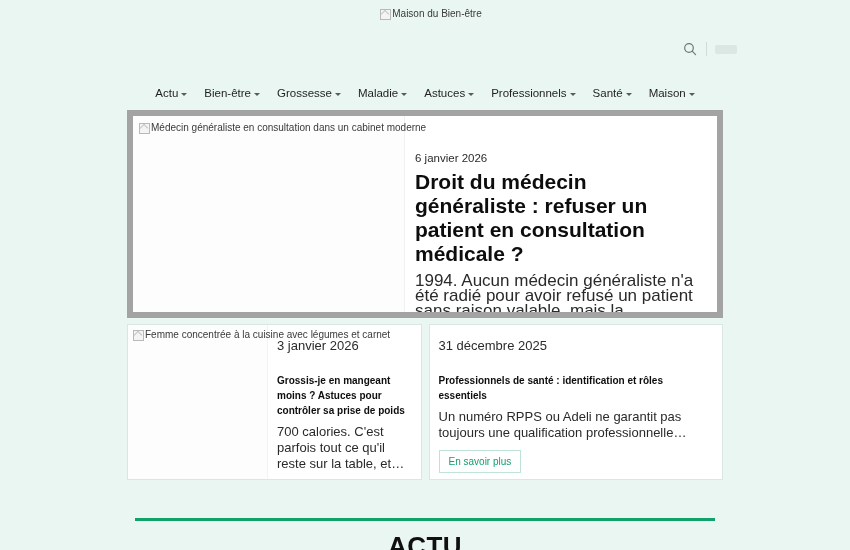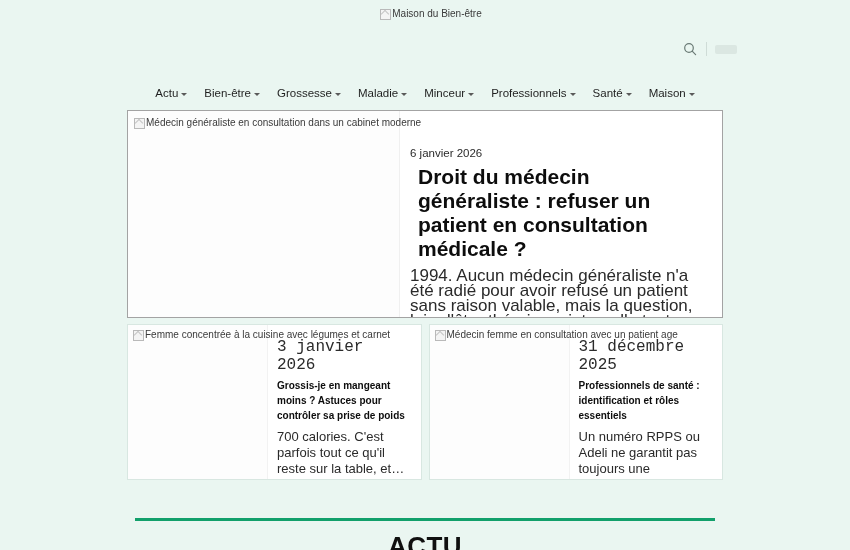--- a/index.html
+++ b/index.html
@@ -112,21 +112,21 @@
 
   
   .content {
     width: 596px;
     margin: 0 auto;
     padding-top: 0px;
   }
   .hero-card {
     display: flex;
     background: #ffffff;
-    border: 1px solid #a3a3a3;
+    border: 6px solid #a3a3a3;
     height: 208px;
     overflow: hidden;
   }
   .hero-thumb {
     width: 272px;
     flex: 0 0 272px;
     background: #fdfdfd;
     padding: 6px 6px;
     font-size: 10px;
     color: #3a3a3a;
@@ -139,21 +139,21 @@
   .meta-date {
     font-size: 11.5px;
     color: #2b2b2b;
     margin-bottom: 6px;
   }
   .hero-title {
     font-size: 21px;
     line-height: 24px;
     font-weight: bold;
     color: #0d0d0d;
-    margin: 0 0 7px 8px;
+    margin: 0 0 7px 0;
   }
   .hero-excerpt {
     font-size: 17px;
     line-height: 15px;
     color: #2a2a2a;
     margin: 0 0 13px 0;
   }
   .btn-more {
     display: inline-block;
     font-size: 11px;
@@ -186,24 +186,23 @@
     font-size: 9.5px;
     line-height: 12px;
     color: #3a3a3a;
     border-right: 1px solid #f2f2f2;
   }
   .small-body {
     flex: 1;
     padding: 13px 10px 8px 9px;
   }
   .small-date {
-    font-size: 16px;
+    font-size: 13px;
     color: #2b2b2b;
-    margin-bottom: 4px;
-    font-family: Liberation Mono, monospace;
+    margin-bottom: 20px;
   }
   .small-title {
     font-size: 10px;
     line-height: 15px;
     font-weight: bold;
     color: #0d0d0d;
     margin: 0 0 6px 0;
   }
   .small-excerpt {
     font-size: 13px;
@@ -273,21 +272,21 @@
     </span>
     <span class="nav-item">
       <span>Grossesse</span>
       <i class="caret"></i>
     </span>
     <span class="nav-item">
       <span>Maladie</span>
       <i class="caret"></i>
     </span>
     <span class="nav-item">
-      <span>Minceur</span>
+      <span>Astuces</span>
       <i class="caret"></i>
     </span>
     <span class="nav-item">
       <span>Professionnels</span>
       <i class="caret"></i>
     </span>
     <span class="nav-item">
       <span>Santé</span>
       <i class="caret"></i>
     </span>
@@ -319,23 +318,20 @@
         </div>
         <div class="small-body">
           <div class="small-date">3 janvier 2026</div>
           <h2 class="small-title">Grossis-je en mangeant moins ? Astuces pour contrôler sa prise de poids</h2>
           <p class="small-excerpt">700 calories. C'est parfois tout ce qu'il reste sur la table, et…</p>
           <span class="btn-more-sm">En savoir plus</span>
         </div>
       </article>
 
       <article class="small-card">
-        <div class="small-thumb">
-          <span class="broken-img">Médecin femme en consultation avec un patient age</span>
-        </div>
         <div class="small-body">
           <div class="small-date">31 décembre 2025</div>
           <h2 class="small-title">Professionnels de santé : identification et rôles essentiels</h2>
           <p class="small-excerpt">Un numéro RPPS ou Adeli ne garantit pas toujours une qualification professionnelle…</p>
           <span class="btn-more-sm">En savoir plus</span>
         </div>
       </article>
 
     </div>
   </div>

